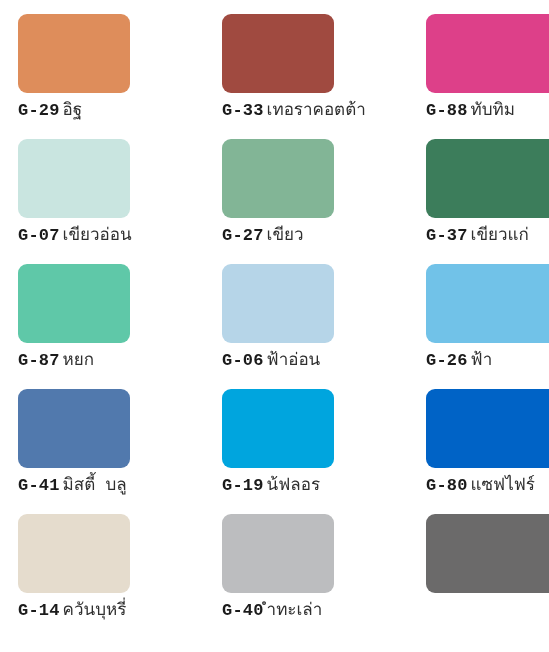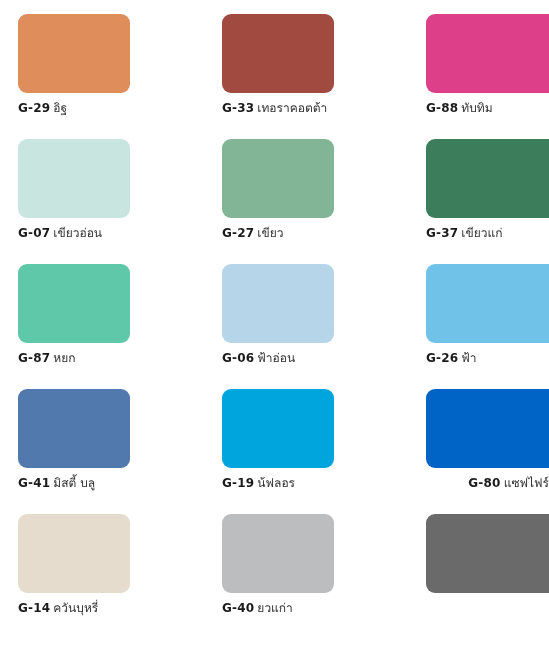--- a/index.html
+++ b/index.html
@@ -38,24 +38,25 @@
     border-radius: 9px;
     display: block;
   }
   .col-3 .swatch-chip {
     border-top-right-radius: 0;
     border-bottom-right-radius: 0;
     width: 123px;
   }
   .swatch-label {
     margin-top: 9px;
-    font-size: 12px;
+    font-size: 17px;
     line-height: 1.1;
     color: #2a2a2a;
     white-space: nowrap;
+    font-family: Liberation Mono, monospace;
   }
   .swatch-code {
     font-weight: bold;
     letter-spacing: 0.2px;
     color: #1b1b1b;
   }
   .swatch-name {
     font-weight: normal;
     color: #2f2f2f;
     margin-left: 3px;
@@ -102,28 +103,28 @@
       <div class="swatch-label"><span class="swatch-code">G-26</span><span class="swatch-name">ฟ้า</span></div>
     </div>
     <div class="swatch-cell col-1" style="grid-area: 4 / 1;">
       <div class="swatch-chip" title="#5179ad" style="background-color: rgb(81, 121, 173);"></div>
       <div class="swatch-label"><span class="swatch-code">G-41</span><span class="swatch-name">มิสตี้ บลู</span></div>
     </div>
     <div class="swatch-cell col-2" style="grid-area: 4 / 2;">
       <div class="swatch-chip" title="#00a5de" style="background-color: rgb(0, 165, 222);"></div>
       <div class="swatch-label"><span class="swatch-code">G-19</span><span class="swatch-name">น้ฟลอร</span></div>
     </div>
-    <div class="swatch-cell col-3" style="grid-area: 4 / 3; text-align: right;">
+    <div class="swatch-cell col-3" style="grid-area: 4 / 3;">
       <div class="swatch-chip" title="#0063c6" style="background-color: rgb(0, 99, 198);"></div>
       <div class="swatch-label"><span class="swatch-code">G-80</span><span class="swatch-name">แซฟไฟร์</span></div>
     </div>
     <div class="swatch-cell col-1" style="grid-area: 5 / 1;">
       <div class="swatch-chip" title="#e5dccd" style="background-color: rgb(229, 220, 205);"></div>
       <div class="swatch-label"><span class="swatch-code">G-14</span><span class="swatch-name">ควันบุหรี่</span></div>
     </div>
     <div class="swatch-cell col-2" style="grid-area: 5 / 2;">
       <div class="swatch-chip" title="#bcbdbf" style="background-color: rgb(188, 189, 191);"></div>
-      <div class="swatch-label"><span class="swatch-code">G-40</span><span class="swatch-name">ยวแก่า</span></div>
+      <div class="swatch-label"><span class="swatch-code">G-40</span><span class="swatch-name">ำทะเล่า</span></div>
     </div>
     <div class="swatch-cell col-3" style="grid-area: 5 / 3;">
       <div class="swatch-chip" title="#6b6a6a" style="background-color: rgb(107, 106, 106);"></div>
     </div>
   </div>
 
 </body></html>

